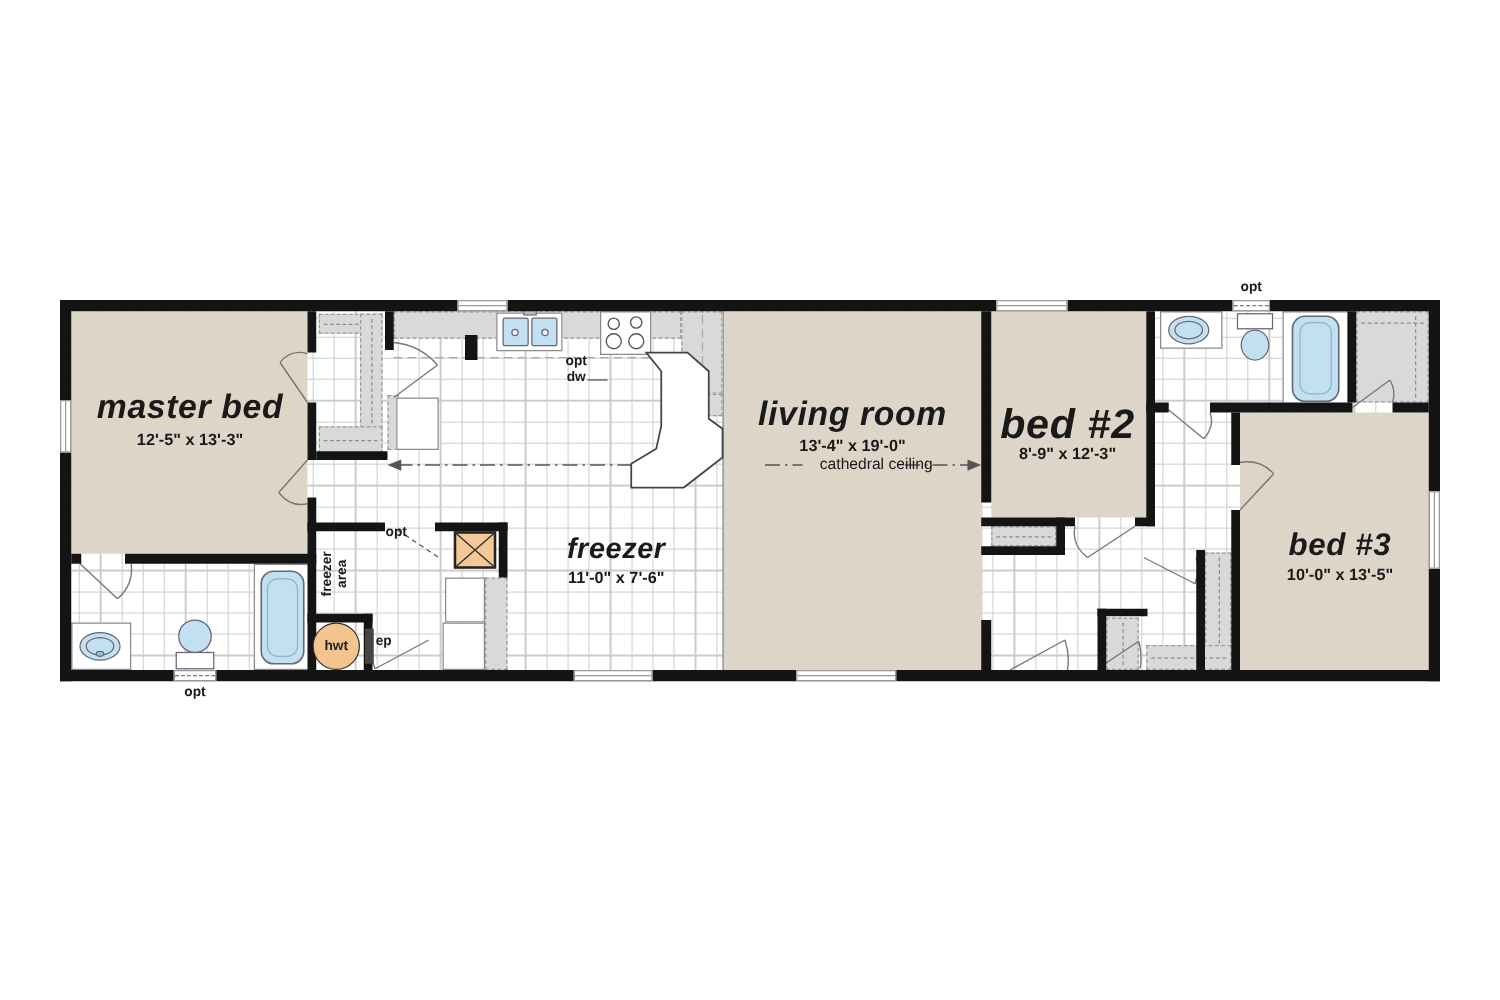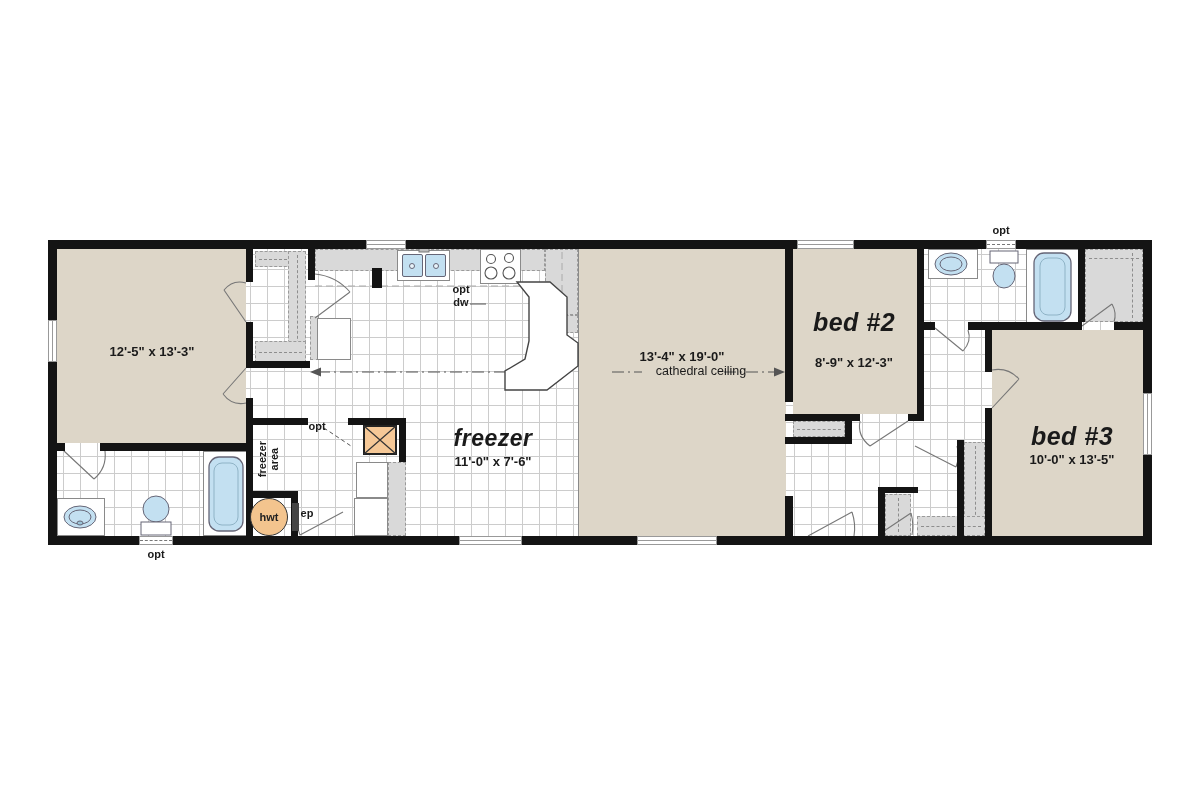--- a/index.html
+++ b/index.html
@@ -229,29 +229,31 @@
   <div class="window" style="left:637px;top:536px;width:80px;height:9px">
       <div class="ph"></div>
     </div>
   <div class="window" style="left:48px;top:320px;width:9px;height:42px">
       <div class="pv"></div>
     </div>
   <div class="window" style="left:1143px;top:393px;width:9px;height:62px">
       <div class="pv"></div>
     </div>
 
+  <div class="lbl room-name" style="left:152px;top:310px">master bed</div>
   <div class="lbl room-dims" style="left:152px;top:344px">12'-5" x 13'-3"</div>
 
   <div class="lbl room-name" style="left:493px;top:425px;font-size:23px">freezer</div>
   <div class="lbl room-dims" style="left:493px;top:454px">11'-0" x 7'-6"</div>
 
+  <div class="lbl room-name" style="left:682px;top:316px">living room</div>
   <div class="lbl room-dims" style="left:682px;top:349px">13'-4" x 19'-0"</div>
   <div class="lbl note" style="left:701px;top:364px">cathedral ceiling</div>
 
-  <div class="lbl room-name" style="left:854px;top:308px;font-size:25px">bed #2</div>
+  <div class="lbl room-name" style="left:854px;top:320px;font-size:33px">bed #2</div>
   <div class="lbl room-dims" style="left:854px;top:355px">8'-9" x 12'-3"</div>
 
   <div class="lbl room-name" style="left:1072px;top:422px;font-size:25px">bed #3</div>
   <div class="lbl room-dims" style="left:1072px;top:452px">10'-0" x 13'-5"</div>
 
   <div class="lbl small" style="left:1001px;top:224px">opt</div>
   <div class="lbl small" style="left:156px;top:548px">opt</div>
   <div class="lbl small" style="left:317px;top:420px">opt</div>
   <div class="lbl small" style="left:461px;top:283px">
     <div>opt</div>

